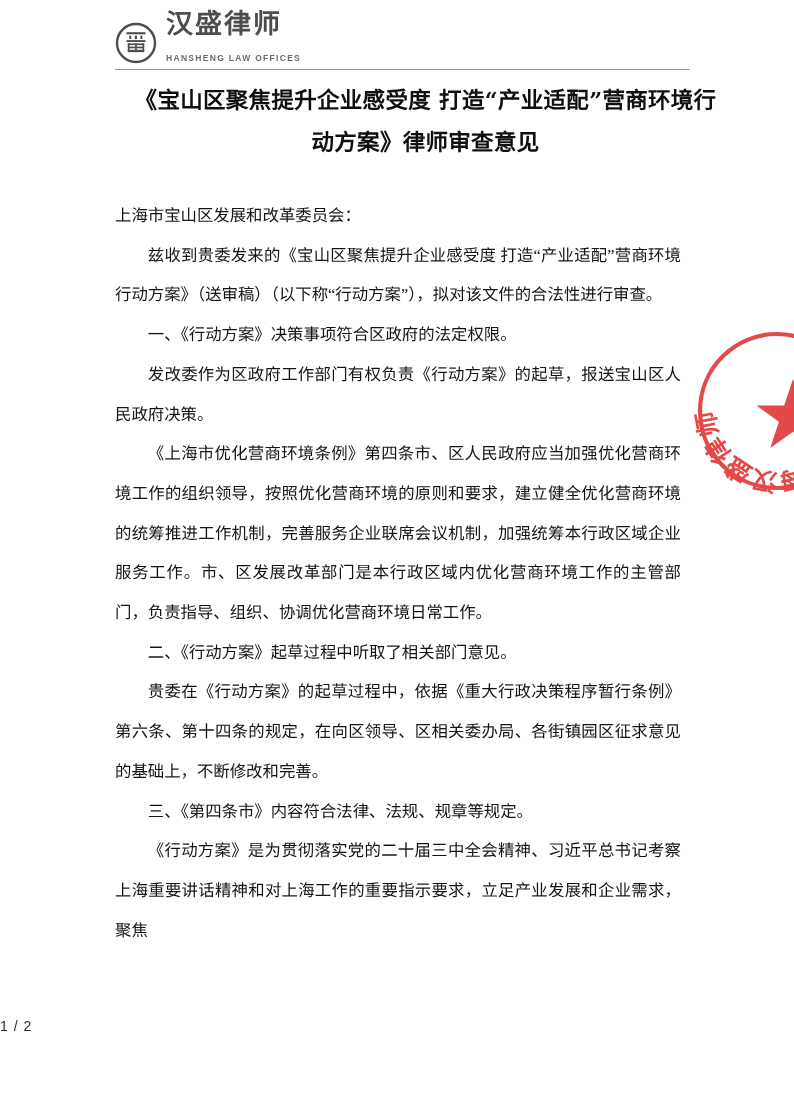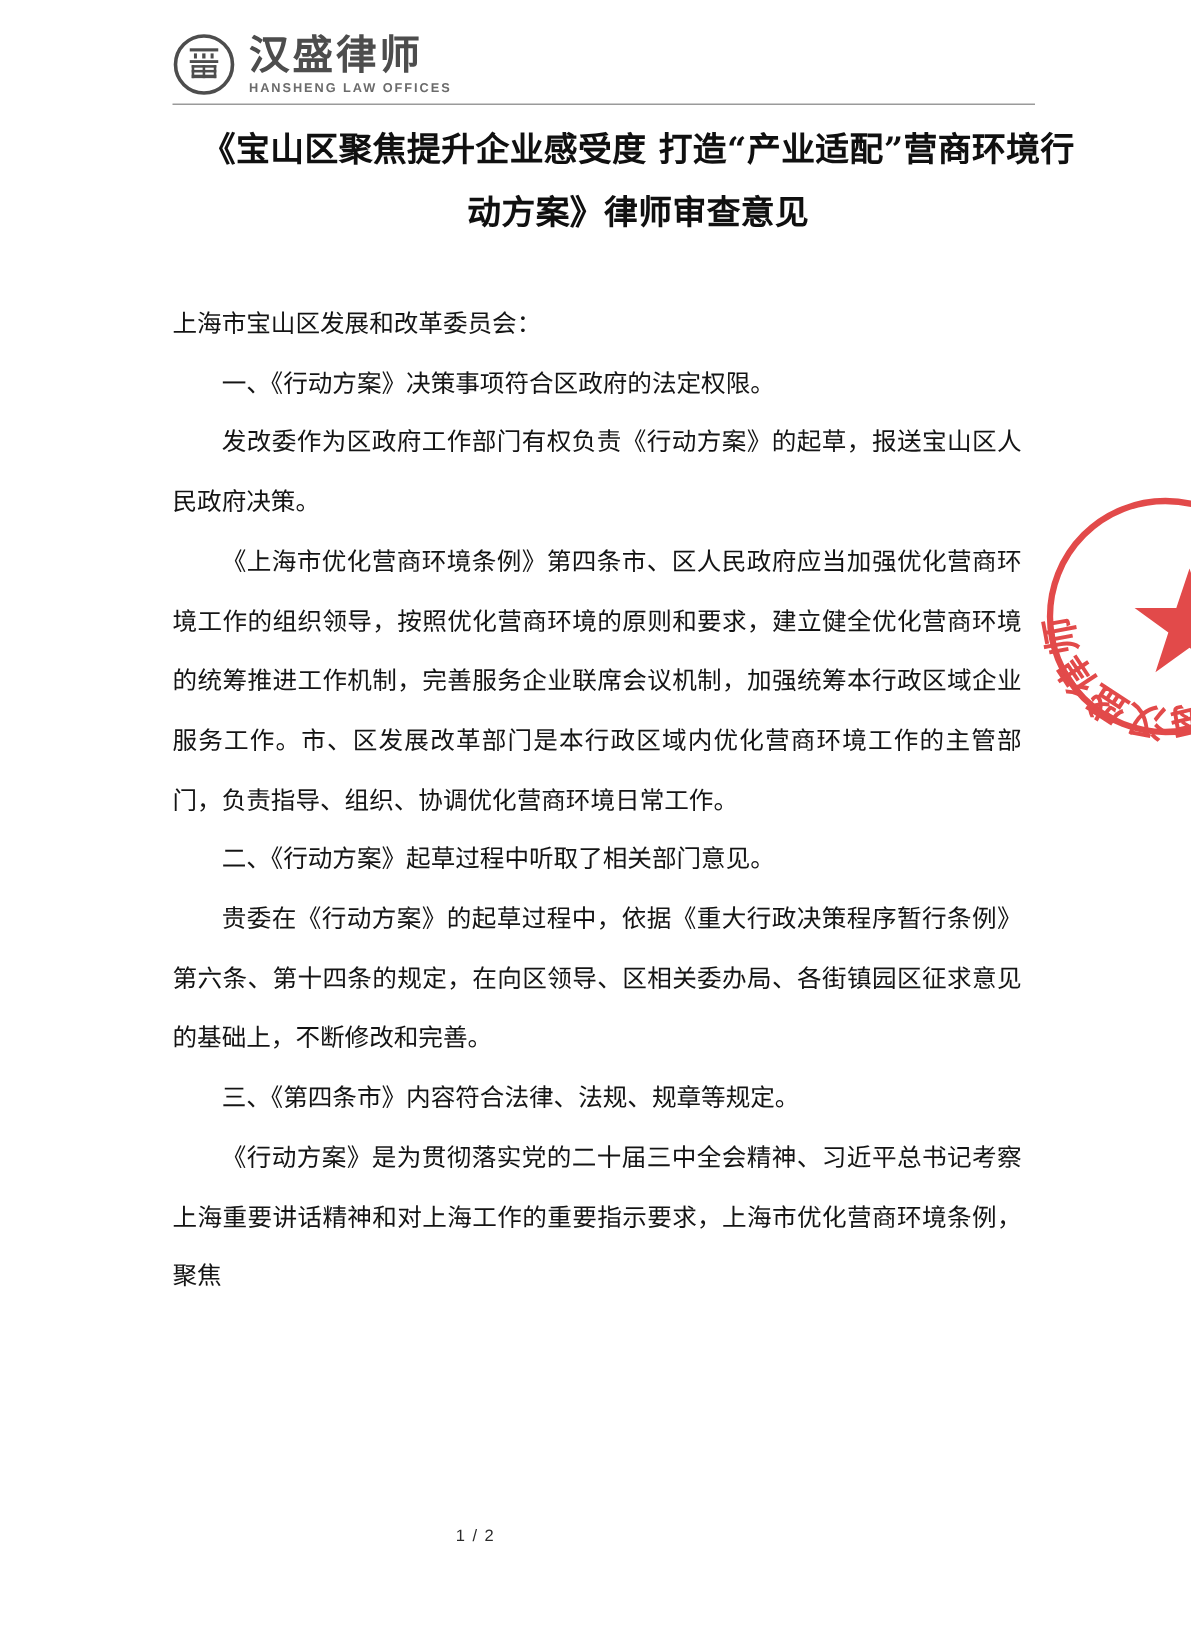--- a/index.html
+++ b/index.html
@@ -56,21 +56,21 @@
     line-height: 1.03;
     white-space: nowrap;
   }
   .lh-en {
     font-family: "Liberation Sans", sans-serif;
     font-size: 8.5px;
     font-weight: 700;
     letter-spacing: 1.3px;
     color: #6b6b6b;
     line-height: 1.2;
-    margin-top: 1px;
+    margin-top: 15px;
     white-space: nowrap;
   }
   .lh-rule {
     position: absolute;
     left: 115px;
     top: 69px;
     width: 575px;
     height: 1px;
     background: #9a9a9a;
   }
@@ -111,23 +111,22 @@
   .body-copy p.indent {
     text-indent: 2em;
   }
 
   
   .page-footer {
     position: absolute;
     left: 0;
     top: 1018px;
     width: 634px;
-    text-align: center;
     font-family: "Liberation Sans", sans-serif;
-    font-size: 11px;
+    font-size: 14px;
     color: #2b2b2b;
     letter-spacing: 1px;
   }
 
   
   .seal {
     position: absolute;
     left: 693px;
     top: 327px;
     width: 168px;
@@ -167,27 +166,28 @@
         <div class="lh-en">HANSHENG LAW OFFICES</div>
       </div>
     </div>
   </div>
   <div class="lh-rule"></div>
 
   <div class="doc-title">《宝山区聚焦提升企业感受度 打造“产业适配”营商环境行动方案》律师审查意见</div>
 
   <div class="body-copy">
     <p>上海市宝山区发展和改革委员会：</p>
+    <p class="indent">兹收到贵委发来的《宝山区聚焦提升企业感受度 打造“产业适配”营商环境行动方案》（送审稿）（以下称“行动方案”），拟对该文件的合法性进行审查。</p>
     <p class="indent">一、《行动方案》决策事项符合区政府的法定权限。</p>
     <p class="indent">发改委作为区政府工作部门有权负责《行动方案》的起草，报送宝山区人民政府决策。</p>
     <p class="indent">《上海市优化营商环境条例》第四条市、区人民政府应当加强优化营商环境工作的组织领导，按照优化营商环境的原则和要求，建立健全优化营商环境的统筹推进工作机制，完善服务企业联席会议机制，加强统筹本行政区域企业服务工作。市、区发展改革部门是本行政区域内优化营商环境工作的主管部门，负责指导、组织、协调优化营商环境日常工作。</p>
     <p class="indent">二、《行动方案》起草过程中听取了相关部门意见。</p>
     <p class="indent">贵委在《行动方案》的起草过程中，依据《重大行政决策程序暂行条例》第六条、第十四条的规定，在向区领导、区相关委办局、各街镇园区征求意见的基础上，不断修改和完善。</p>
     <p class="indent">三、《第四条市》内容符合法律、法规、规章等规定。</p>
-    <p class="indent">《行动方案》是为贯彻落实党的二十届三中全会精神、习近平总书记考察上海重要讲话精神和对上海工作的重要指示要求，上海市优化营商环境条例，聚焦</p>
+    <p class="indent">《行动方案》是为贯彻落实党的二十届三中全会精神、习近平总书记考察上海重要讲话精神和对上海工作的重要指示要求，立足产业发展和企业需求，聚焦</p>
   </div>
 
   <div class="seal">
     <svg width="168" height="168" viewBox="0 0 168 168" aria-hidden="true">
       <defs>
         <path id="sealArc" d="M 84,84 m 0,-62 a 62,62 0 1,1 -0.1,0" fill="none"></path>
       </defs>
       <circle cx="84" cy="84" r="77" fill="none" stroke="#e03b3b" stroke-width="4.2"></circle>
       <g fill="#e03b3b" font-family="'DejaVu Serif','Liberation Serif',serif" font-size="25" font-weight="700">
         <text>

